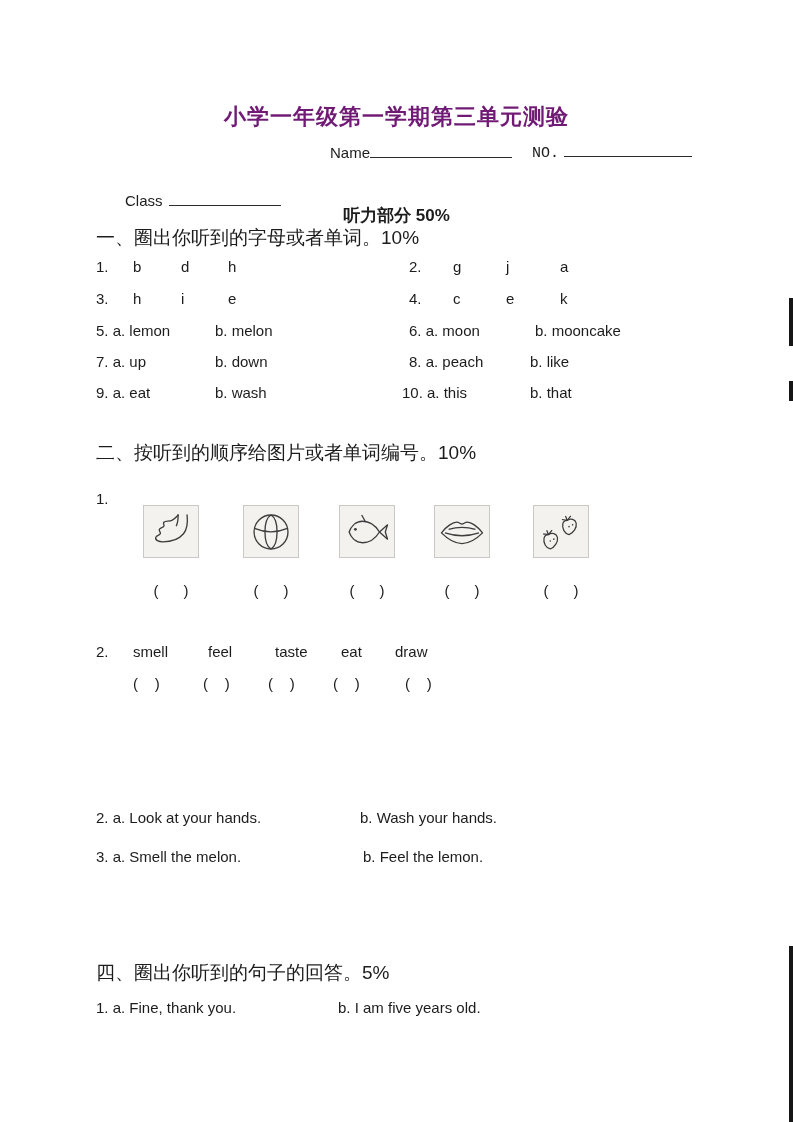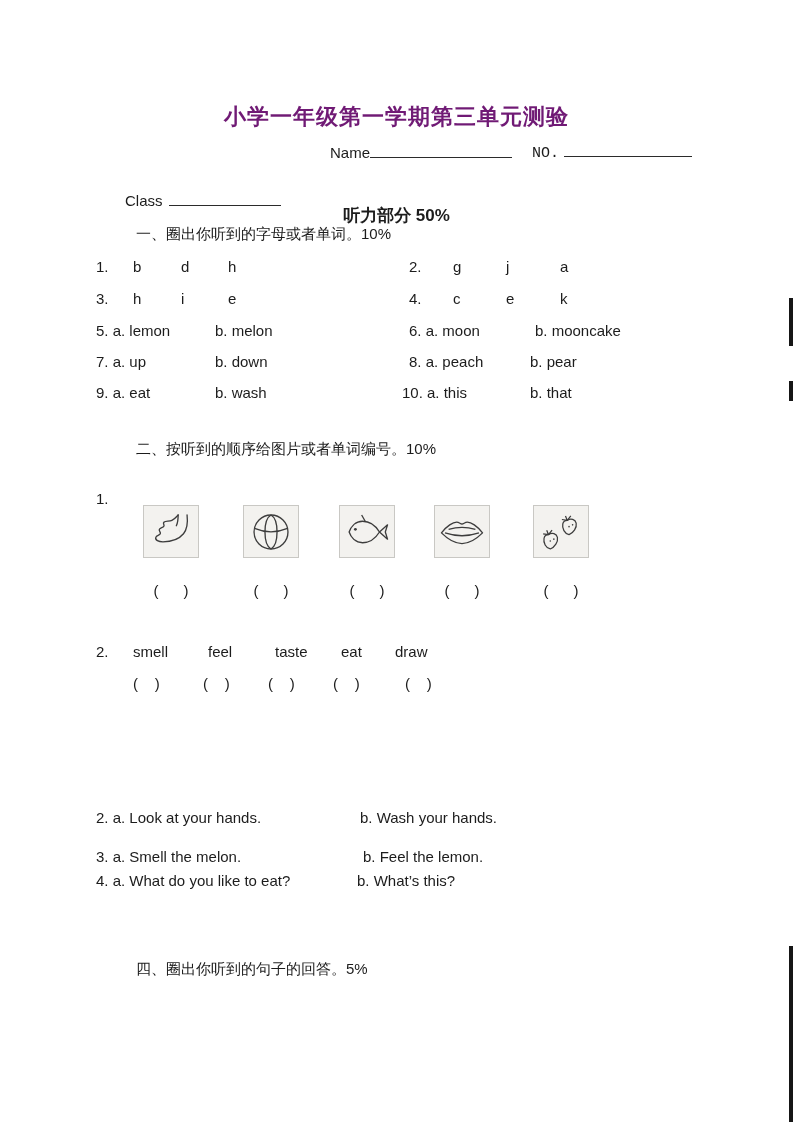--- a/index.html
+++ b/index.html
@@ -32,21 +32,21 @@
     font-weight: 700;
     margin-top: 28px;
   }
   .info { position: absolute; font-size: 15px; white-space: nowrap; }
   .blank {
     display: inline-block;
     border-bottom: 1.4px solid #2b2b2b;
     height: 13px;
     vertical-align: baseline;
   }
-  .heading { position: absolute; font-size: 15px; white-space: pre; margin-left: 40px; }
+  .heading { position: absolute; font-size: 19px; white-space: pre; }
   .lrow { position: absolute; left: 0; width: 100%; height: 22px; }
   .t { position: absolute; top: 0; font-size: 15px; white-space: pre; }
   .paren { width: 60px; text-align: center; }
   .pic-box {
     position: absolute;
     width: 56px; height: 53px;
     background: #f3f2ef;
     border: 1px solid #c9c8c4;
     display: flex; align-items: center; justify-content: center;
   }
@@ -100,21 +100,21 @@
     <span class="t" style="left:96px">5. a. lemon</span>
     <span class="t" style="left:215px">b. melon</span>
     <span class="t" style="left:409px">6. a. moon</span>
     <span class="t" style="left:535px">b. mooncake</span>
   </div>
 
   <div class="lrow" style="top:353px;">
     <span class="t" style="left:96px">7. a. up</span>
     <span class="t" style="left:215px">b. down</span>
     <span class="t" style="left:409px">8. a. peach</span>
-    <span class="t" style="left:530px">b. pear</span>
+    <span class="t" style="left:530px">b. like</span>
   </div>
 
   <div class="lrow" style="top:384px;">
     <span class="t" style="left:96px">9. a. eat</span>
     <span class="t" style="left:215px">b. wash</span>
     <span class="t" style="left:402px">10. a. this</span>
     <span class="t" style="left:530px">b. that</span>
   </div>
 
   <div class="heading" style="left:96px; top:440px;">二、按听到的顺序给图片或者单词编号。10%</div>
@@ -202,25 +202,25 @@
 
 
   <div class="lrow" style="top:809px;">
     <span class="t" style="left:96px">2. a. Look at your hands.</span>
     <span class="t" style="left:360px">b. Wash your hands.</span>
   </div>
   <div class="lrow" style="top:848px;text-align:center;">
     <span class="t" style="left:96px">3. a. Smell the melon.</span>
     <span class="t" style="left:363px">b. Feel the lemon.</span>
   </div>
-  <div class="lrow" style="top:872px;">
-    <span class="t" style="left:96px">4. a. What do you like to eat?</span>
-    <span class="t" style="left:357px">b. What’s this?</span>
-  </div>
 
   <div class="heading" style="left:96px; top:960px;">四、圈出你听到的句子的回答。5%</div>
 
+  <div class="lrow" style="top:999px;">
+    <span class="t" style="left:96px">1. a. Fine, thank you.</span>
+    <span class="t" style="left:338px">b. I am five years old.</span>
+  </div>
 
   <div class="artifact" style="top:298px; height:48px;"></div>
   <div class="artifact" style="top:381px; height:20px;"></div>
   <div class="artifact" style="top:946px; height:176px;"></div>
 
 </div>
 
 </body></html>

